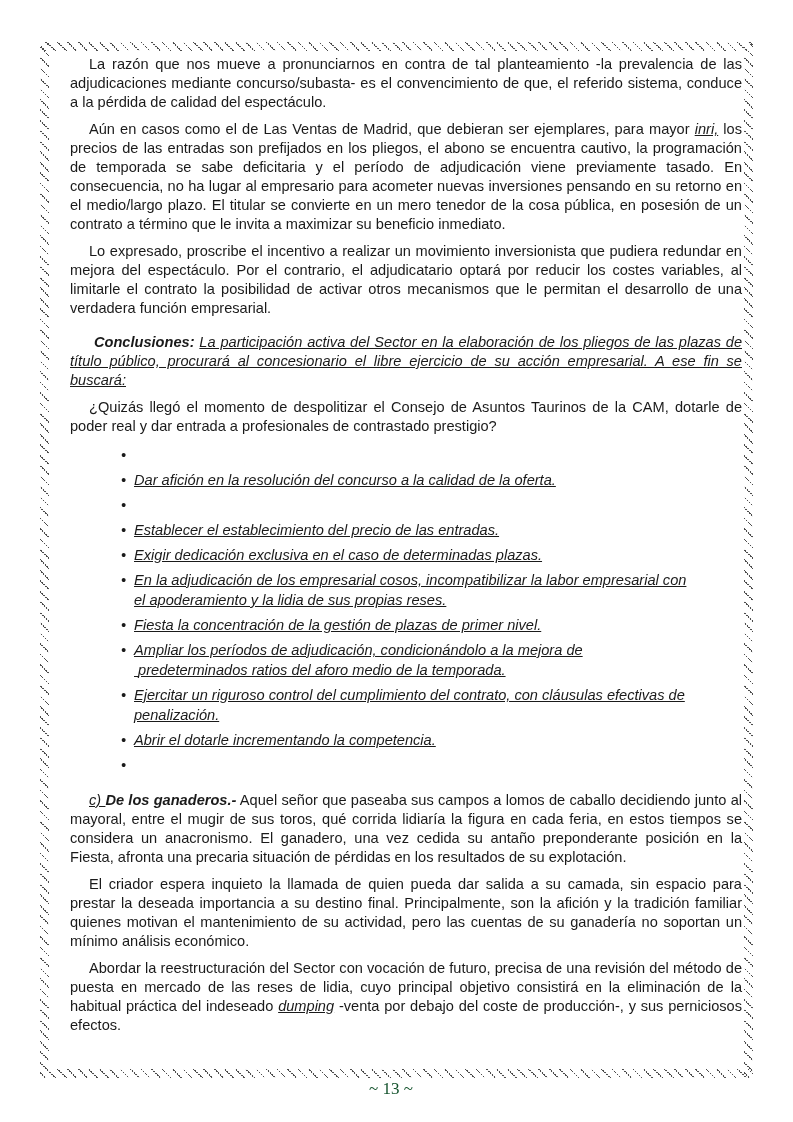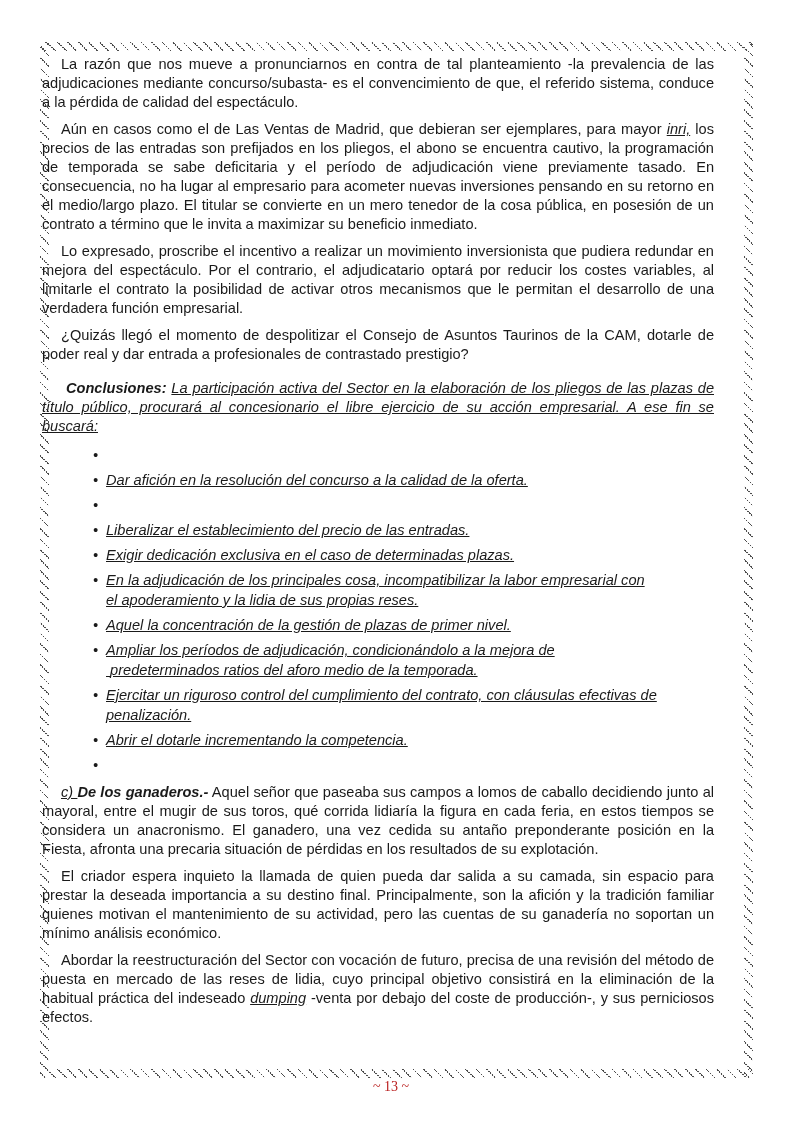--- a/index.html
+++ b/index.html
@@ -18,82 +18,82 @@
       repeating-linear-gradient(135deg, rgba(255,255,255,.92) 0 1px, transparent 1px 2.6px),
       repeating-linear-gradient(45deg, transparent 0 3.2px, var(--border_color,#4d4d4d) 3.2px 4.4px, transparent 4.4px 7.4px);
   }
   .b-top{left:40px;top:42px;width:713px;height:9px;}
   .b-bottom{left:40px;top:1069px;width:713px;height:9px;}
   .b-left{left:40px;top:42px;width:9px;height:1036px;}
   .b-right{left:744px;top:42px;width:9px;height:1036px;}
 
   .text-body{
     position:absolute;
-    left:42px;top:55px;width:672px;
+    left:70px;top:55px;width:672px;
     font-size:14.6px;line-height:19px;
   }
   .para{margin:8px 0 0;text-align:justify;text-indent:19px;}
   .para:first-child{margin-top:0;}
   .concl{margin-top:15px;text-indent:24px;}
-  .section{margin-top:8px;}
+  .section{margin-top:16px;}
   .bullet{display:flex;margin:5px 0 0 51px;line-height:20px;}
   .para + .bullet{margin-top:9px;}
   .marker{flex:none;width:13px;font-style:italic;}
   .btext{white-space:pre-wrap;}
   .run-r{font-style:normal;font-weight:normal;}
   .run-i{font-style:italic;text-decoration:underline;}
   .run-bi{font-style:italic;font-weight:bold;}
   .page-number{
     position:absolute;left:0;right:11px;top:1079px;
     text-align:center;
     font-family:"Liberation Serif",serif;
-    font-size:14px;color:#b91c1c;
+    font-size:17px;color:#14532d;
   }
 </style>
 </head>
 <body>
 
 <div class="page">
   <div class="b b-top"></div>
   <div class="b b-bottom"></div>
   <div class="b b-left"></div>
   <div class="b b-right"></div>
 
   <div class="text-body">
       <p class="blk para"><span class="run-r">La razón que nos mueve a pronunciarnos en contra de tal planteamiento -la prevalencia de las adjudicaciones mediante concurso/subasta- es el convencimiento de que, el referido sistema, conduce a la pérdida de calidad del espectáculo.</span></p>
       <p class="blk para"><span class="run-r">Aún en casos como el de Las Ventas de Madrid, que debieran ser ejemplares, para mayor </span><span class="run-i">inri,</span><span class="run-r"> los precios de las entradas son prefijados en los pliegos, el abono se encuentra cautivo, la programación de temporada se sabe deficitaria y el período de adjudicación viene previamente tasado. En consecuencia, no ha lugar al empresario para acometer nuevas inversiones pensando en su retorno en el medio/largo plazo. El titular se convierte en un mero tenedor de la cosa pública, en posesión de un contrato a término que le invita a maximizar su beneficio inmediato.</span></p>
       <p class="blk para"><span class="run-r">Lo expresado, proscribe el incentivo a realizar un movimiento inversionista que pudiera redundar en mejora del espectáculo. Por el contrario, el adjudicatario optará por reducir los costes variables, al limitarle el contrato la posibilidad de activar otros mecanismos que le permitan el desarrollo de una verdadera función empresarial.</span></p>
+      <p class="blk para concl"><span class="run-bi">Conclusiones: </span><span class="run-i">La participación activa del Sector en la elaboración de los pliegos de las plazas de título público, procurará al concesionario el libre ejercicio de su acción empresarial. A ese fin se buscará:</span></p>
       <p class="blk para"><span class="run-r">¿Quizás llegó el momento de despolitizar el Consejo de Asuntos Taurinos de la CAM, dotarle de poder real y dar entrada a profesionales de contrastado prestigio?</span></p>
-      <p class="blk para concl"><span class="run-bi">Conclusiones: </span><span class="run-i">La participación activa del Sector en la elaboración de los pliegos de las plazas de título público, procurará al concesionario el libre ejercicio de su acción empresarial. A ese fin se buscará:</span></p>
       <div class="blk bullet">
         <span class="marker">•</span>
       </div>
       <div class="blk bullet">
         <span class="marker">•</span>
         <span class="btext"><span class="run-i">Dar afición en la resolución del concurso a la calidad de la oferta.</span></span>
       </div>
       <div class="blk bullet">
         <span class="marker">•</span>
       </div>
       <div class="blk bullet">
         <span class="marker">•</span>
-        <span class="btext"><span class="run-i">Liberalizar el establecimiento del precio de las entradas.</span></span>
+        <span class="btext"><span class="run-i">Establecer el establecimiento del precio de las entradas.</span></span>
       </div>
       <div class="blk bullet">
         <span class="marker">•</span>
         <span class="btext"><span class="run-i">Exigir dedicación exclusiva en el caso de determinadas plazas.</span></span>
       </div>
       <div class="blk bullet">
         <span class="marker">•</span>
-        <span class="btext"><span class="run-i">En la adjudicación de los principales cosa, incompatibilizar la labor empresarial con
+        <span class="btext"><span class="run-i">En la adjudicación de los empresarial cosos, incompatibilizar la labor empresarial con
 el apoderamiento y la lidia de sus propias reses.</span></span>
       </div>
       <div class="blk bullet">
         <span class="marker">•</span>
-        <span class="btext"><span class="run-i">Aquel la concentración de la gestión de plazas de primer nivel.</span></span>
+        <span class="btext"><span class="run-i">Fiesta la concentración de la gestión de plazas de primer nivel.</span></span>
       </div>
       <div class="blk bullet">
         <span class="marker">•</span>
         <span class="btext"><span class="run-i">Ampliar los períodos de adjudicación, condicionándolo a la mejora de
  predeterminados ratios del aforo medio de la temporada.</span></span>
       </div>
       <div class="blk bullet">
         <span class="marker">•</span>
         <span class="btext"><span class="run-i">Ejercitar un riguroso control del cumplimiento del contrato, con cláusulas efectivas de
 penalización.</span></span>

